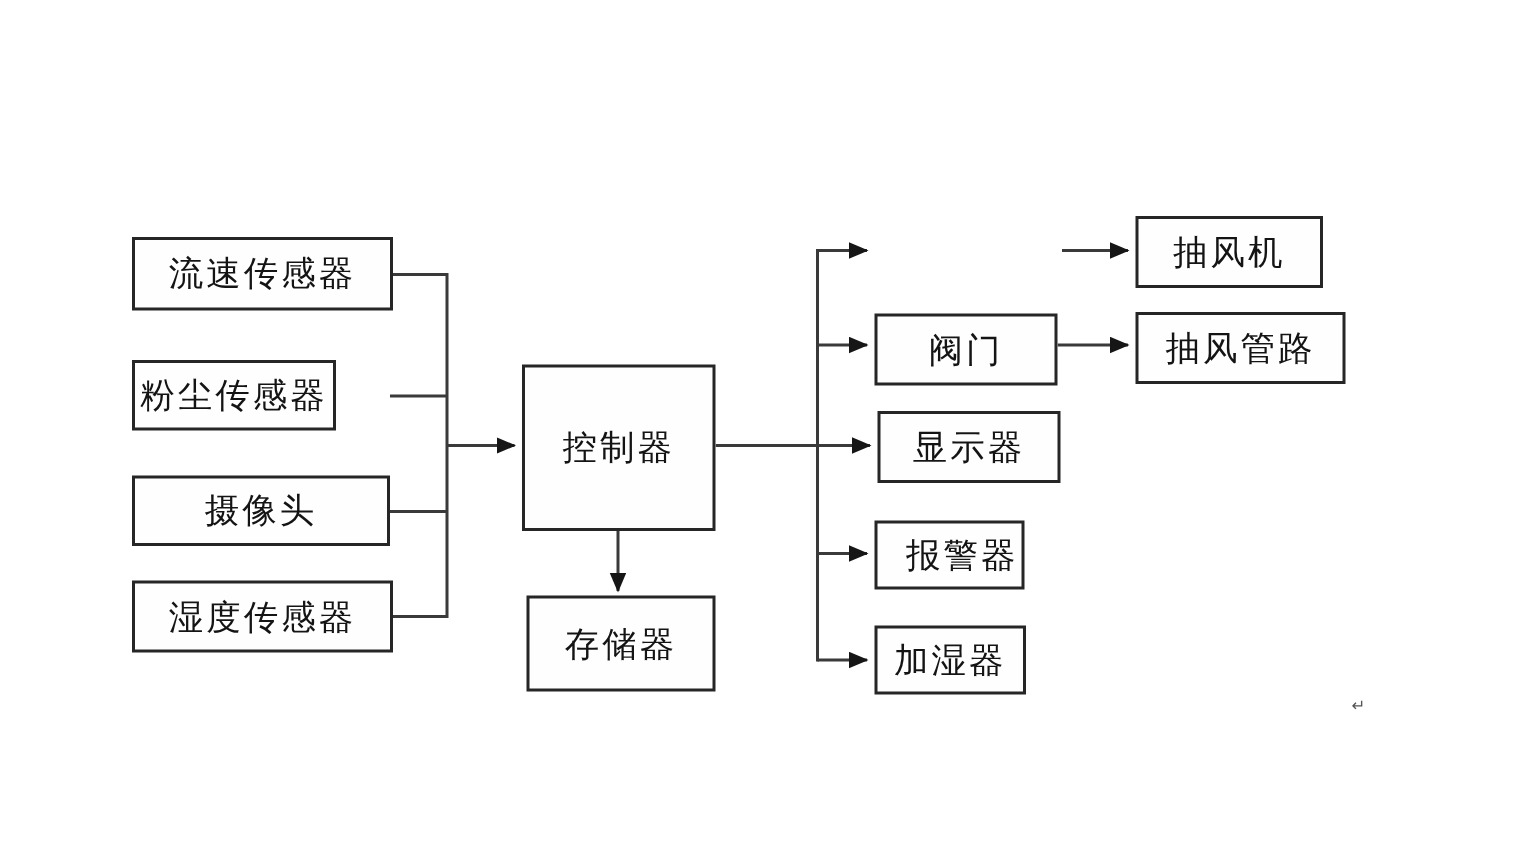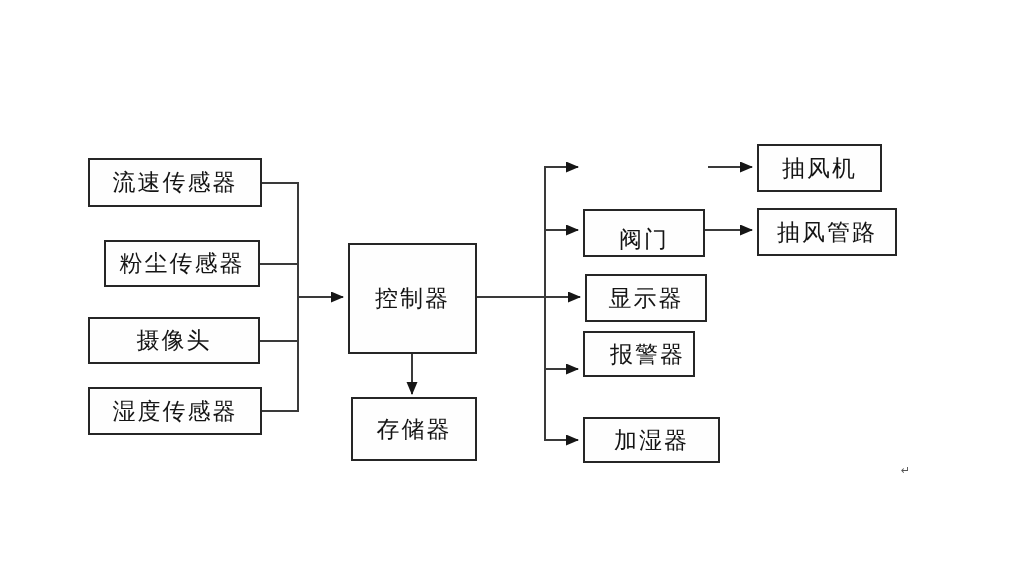--- a/index.html
+++ b/index.html
@@ -75,47 +75,47 @@
       <line x1="545" y1="440" x2="578" y2="440" marker-end="url(#arrow)"></line>
 
       <line x1="708" y1="167" x2="752" y2="167" marker-end="url(#arrow)"></line>
       <line x1="705" y1="230" x2="752" y2="230" marker-end="url(#arrow)"></line>
     </g>
   </svg>
 
   <div class="node" style="left:88px; top:158px; width:174px; height:49px;">
     <span>流速传感器</span>
   </div>
-  <div class="node" style="left:104px; top:240px; width:156px; height:47px;">
+  <div class="node" style="left:88px; top:240px; width:136px; height:47px;">
     <span>粉尘传感器</span>
   </div>
   <div class="node" style="left:88px; top:317px; width:172px; height:47px;justify-content:center;">
     <span>摄像头</span>
   </div>
   <div class="node" style="left:88px; top:387px; width:174px; height:48px;">
     <span>湿度传感器</span>
   </div>
 
   <div class="node" style="left:348px; top:243px; width:129px; height:111px;font-family:Liberation Serif, serif;">
     <span>控制器</span>
   </div>
   <div class="node" style="left:351px; top:397px; width:126px; height:64px;">
     <span>存储器</span>
   </div>
 
-  <div class="node" style="left:583px; top:209px; width:122px; height:48px;align-items:flex-end;">
+  <div class="node" style="left:583px; top:209px; width:122px; height:48px;">
     <span>阀门</span>
   </div>
   <div class="node" style="left:585px; top:274px; width:122px; height:48px;">
     <span>显示器</span>
   </div>
-  <div class="node" style="left:583px; top:331px; width:112px; height:46px;padding-left:17px;">
+  <div class="node" style="left:583px; top:347px; width:100px; height:46px;padding-left:17px;">
     <span>报警器</span>
   </div>
-  <div class="node" style="left:583px; top:417px; width:137px; height:46px;">
+  <div class="node" style="left:583px; top:417px; width:101px; height:46px;">
     <span>加湿器</span>
   </div>
 
   <div class="node" style="left:757px; top:144px; width:125px; height:48px;">
     <span>抽风机</span>
   </div>
   <div class="node" style="left:757px; top:208px; width:140px; height:48px;">
     <span>抽风管路</span>
   </div>
 

